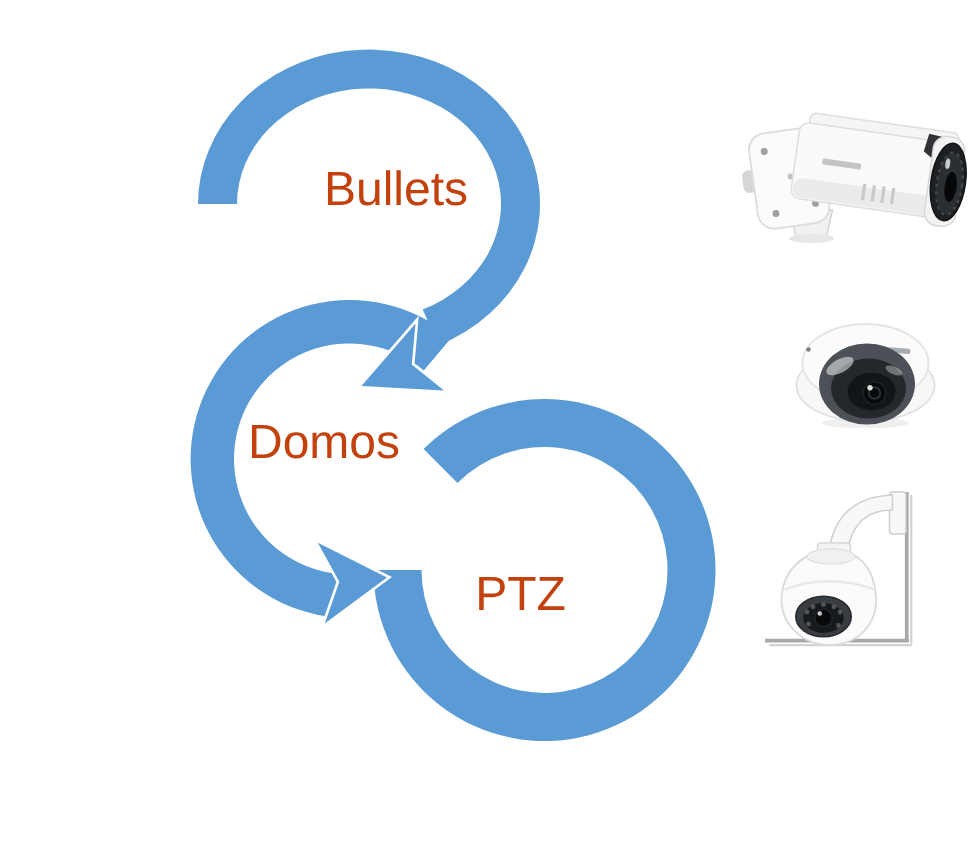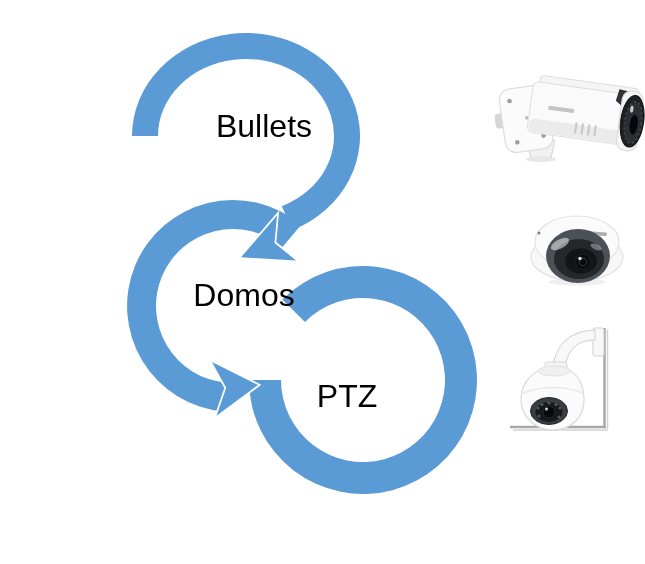--- a/index.html
+++ b/index.html
@@ -3,24 +3,24 @@
 <meta charset="utf-8">
 <style>
   html,body { margin:0; padding:0; background:#ffffff; }
   .stage {
     position:relative; width:645px; height:564px; background:#ffffff;
     overflow:hidden; font-family:"Liberation Sans", sans-serif;
   }
   .diagram { position:absolute; left:0; top:0; width:645px; height:564px; }
   .node-label {
     position:absolute; transform:translate(-50%,-50%);
-    font-size:32px; color:#000000; white-space:nowrap; z-index:5;
+    font-size:32px; color:#c2410c; white-space:nowrap; z-index:5;
   }
   .lbl-bullets { left:264px; top:126px; }
-  .lbl-domos   { left:216px; top:295px;margin-left:28px; }
+  .lbl-domos   { left:216px; top:295px; }
   .lbl-ptz     { left:347px; top:396px; }
   .cam { position:absolute; }
   .cam-bullet { left:485px; top:58px;  width:160px; height:110px; }
   .cam-dome   { left:527px; top:202px; width:100px; height:90px;  }
   .cam-ptz    { left:505px; top:312px; width:140px; height:130px; }
   .arrow { stroke:#ffffff; stroke-width:3.5; stroke-linejoin:miter; paint-order:stroke; }
 </style>
 </head>
 <body>
 

